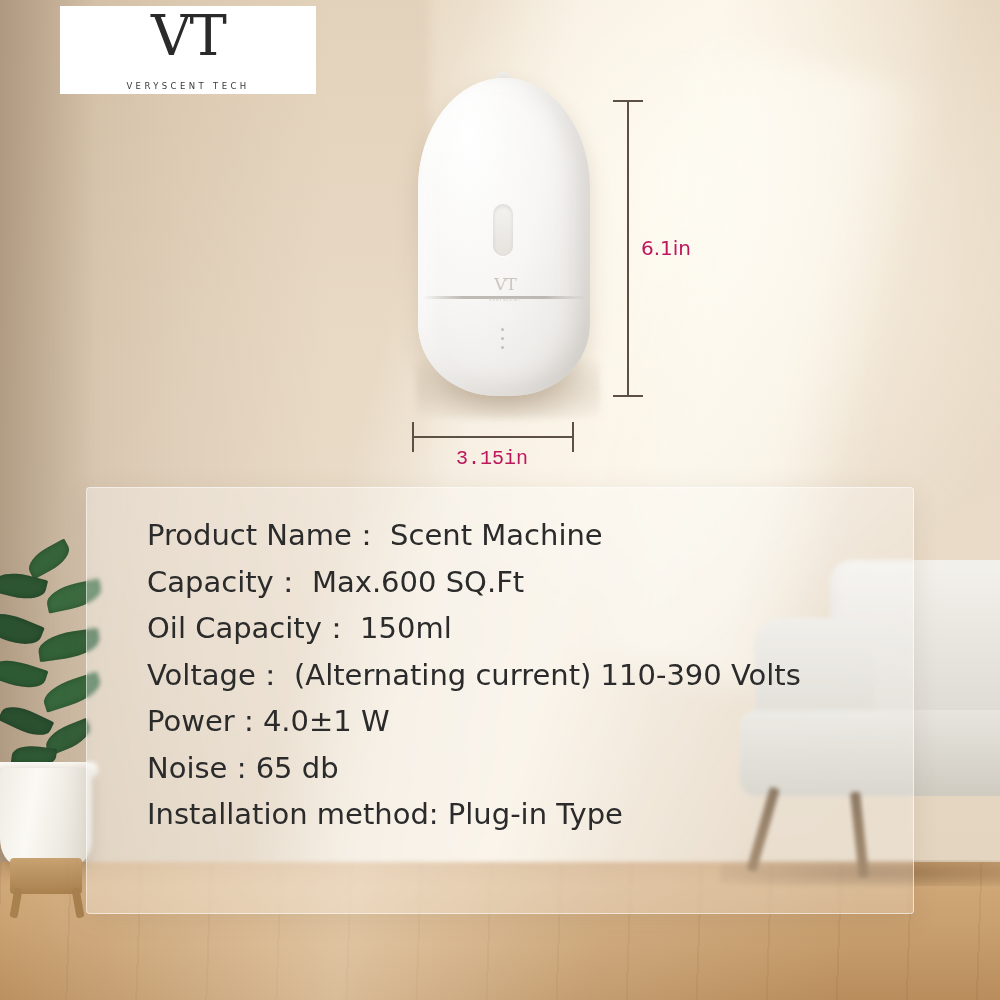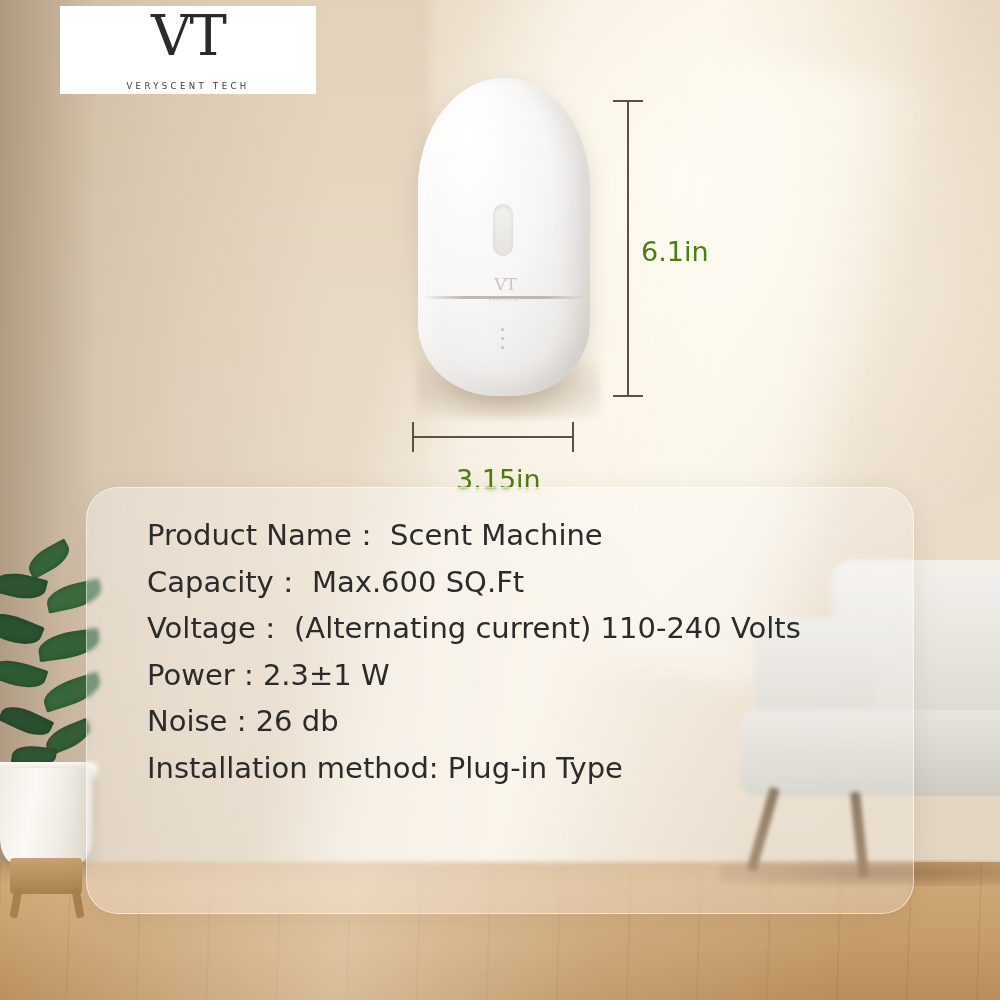--- a/index.html
+++ b/index.html
@@ -252,31 +252,31 @@
     font-family: "DejaVu Sans", sans-serif;
     font-size: 4px;
     letter-spacing: 1px;
     color: #cdc9c2;
   }
 
   
   .dim-line { position: absolute; background: #5d5146; }
   .dim-label {
     position: absolute;
-    color: #4d7c0f;
-    font-size: 27px;
+    color: #be185d;
+    font-size: 20px;
     font-family: "DejaVu Sans", sans-serif;
   }
 
   
   .spec-panel {
     position: absolute;
     left: 86px; top: 487px;
     width: 826px; height: 425px;
-    border-radius: 32px;
+    border-radius: 4px;
     background: linear-gradient(135deg, rgba(255,255,255,0.34), rgba(255,255,255,0.22));
     border: 1px solid rgba(255,255,255,0.55);
     box-shadow: 0 6px 26px rgba(110,84,55,0.12);
     backdrop-filter: blur(2px);
   }
   .spec-list {
     position: absolute;
     left: 60px; top: 24px;
     right: 20px;
   }
@@ -359,26 +359,27 @@
   </div>
 
   <div class="dim-line" style="left:627px; top:100px; width:2px; height:297px;"></div>
   <div class="dim-line" style="left:613px; top:100px; width:30px; height:2px;"></div>
   <div class="dim-line" style="left:613px; top:395px; width:30px; height:2px;"></div>
   <div class="dim-label" style="left:641px; top:236px;">6.1in</div>
 
   <div class="dim-line" style="left:412px; top:436px; width:162px; height:2px;"></div>
   <div class="dim-line" style="left:412px; top:422px; width:2px; height:30px;"></div>
   <div class="dim-line" style="left:572px; top:422px; width:2px; height:30px;"></div>
-  <div class="dim-label" style="left:456px; top:464px;">3.15in</div>
+  <div class="dim-label" style="left:456px; top:447px;font-family:Liberation Mono, monospace;">3.15in</div>
 
   <div class="spec-panel">
     <div class="spec-list">
       <div class="spec-row">Product Name：  Scent Machine</div>
       <div class="spec-row">Capacity：  Max.600 SQ.Ft</div>
-      <div class="spec-row">Voltage：  (Alternating current) 110-240 Volts</div>
-      <div class="spec-row">Power : 2.3±1 W</div>
-      <div class="spec-row">Noise : 26 db</div>
+      <div class="spec-row">Oil Capacity：  150ml</div>
+      <div class="spec-row">Voltage：  (Alternating current) 110-390 Volts</div>
+      <div class="spec-row">Power : 4.0±1 W</div>
+      <div class="spec-row">Noise : 65 db</div>
       <div class="spec-row">Installation method: Plug-in Type</div>
     </div>
   </div>
 
 </div>
 
 </body></html>

